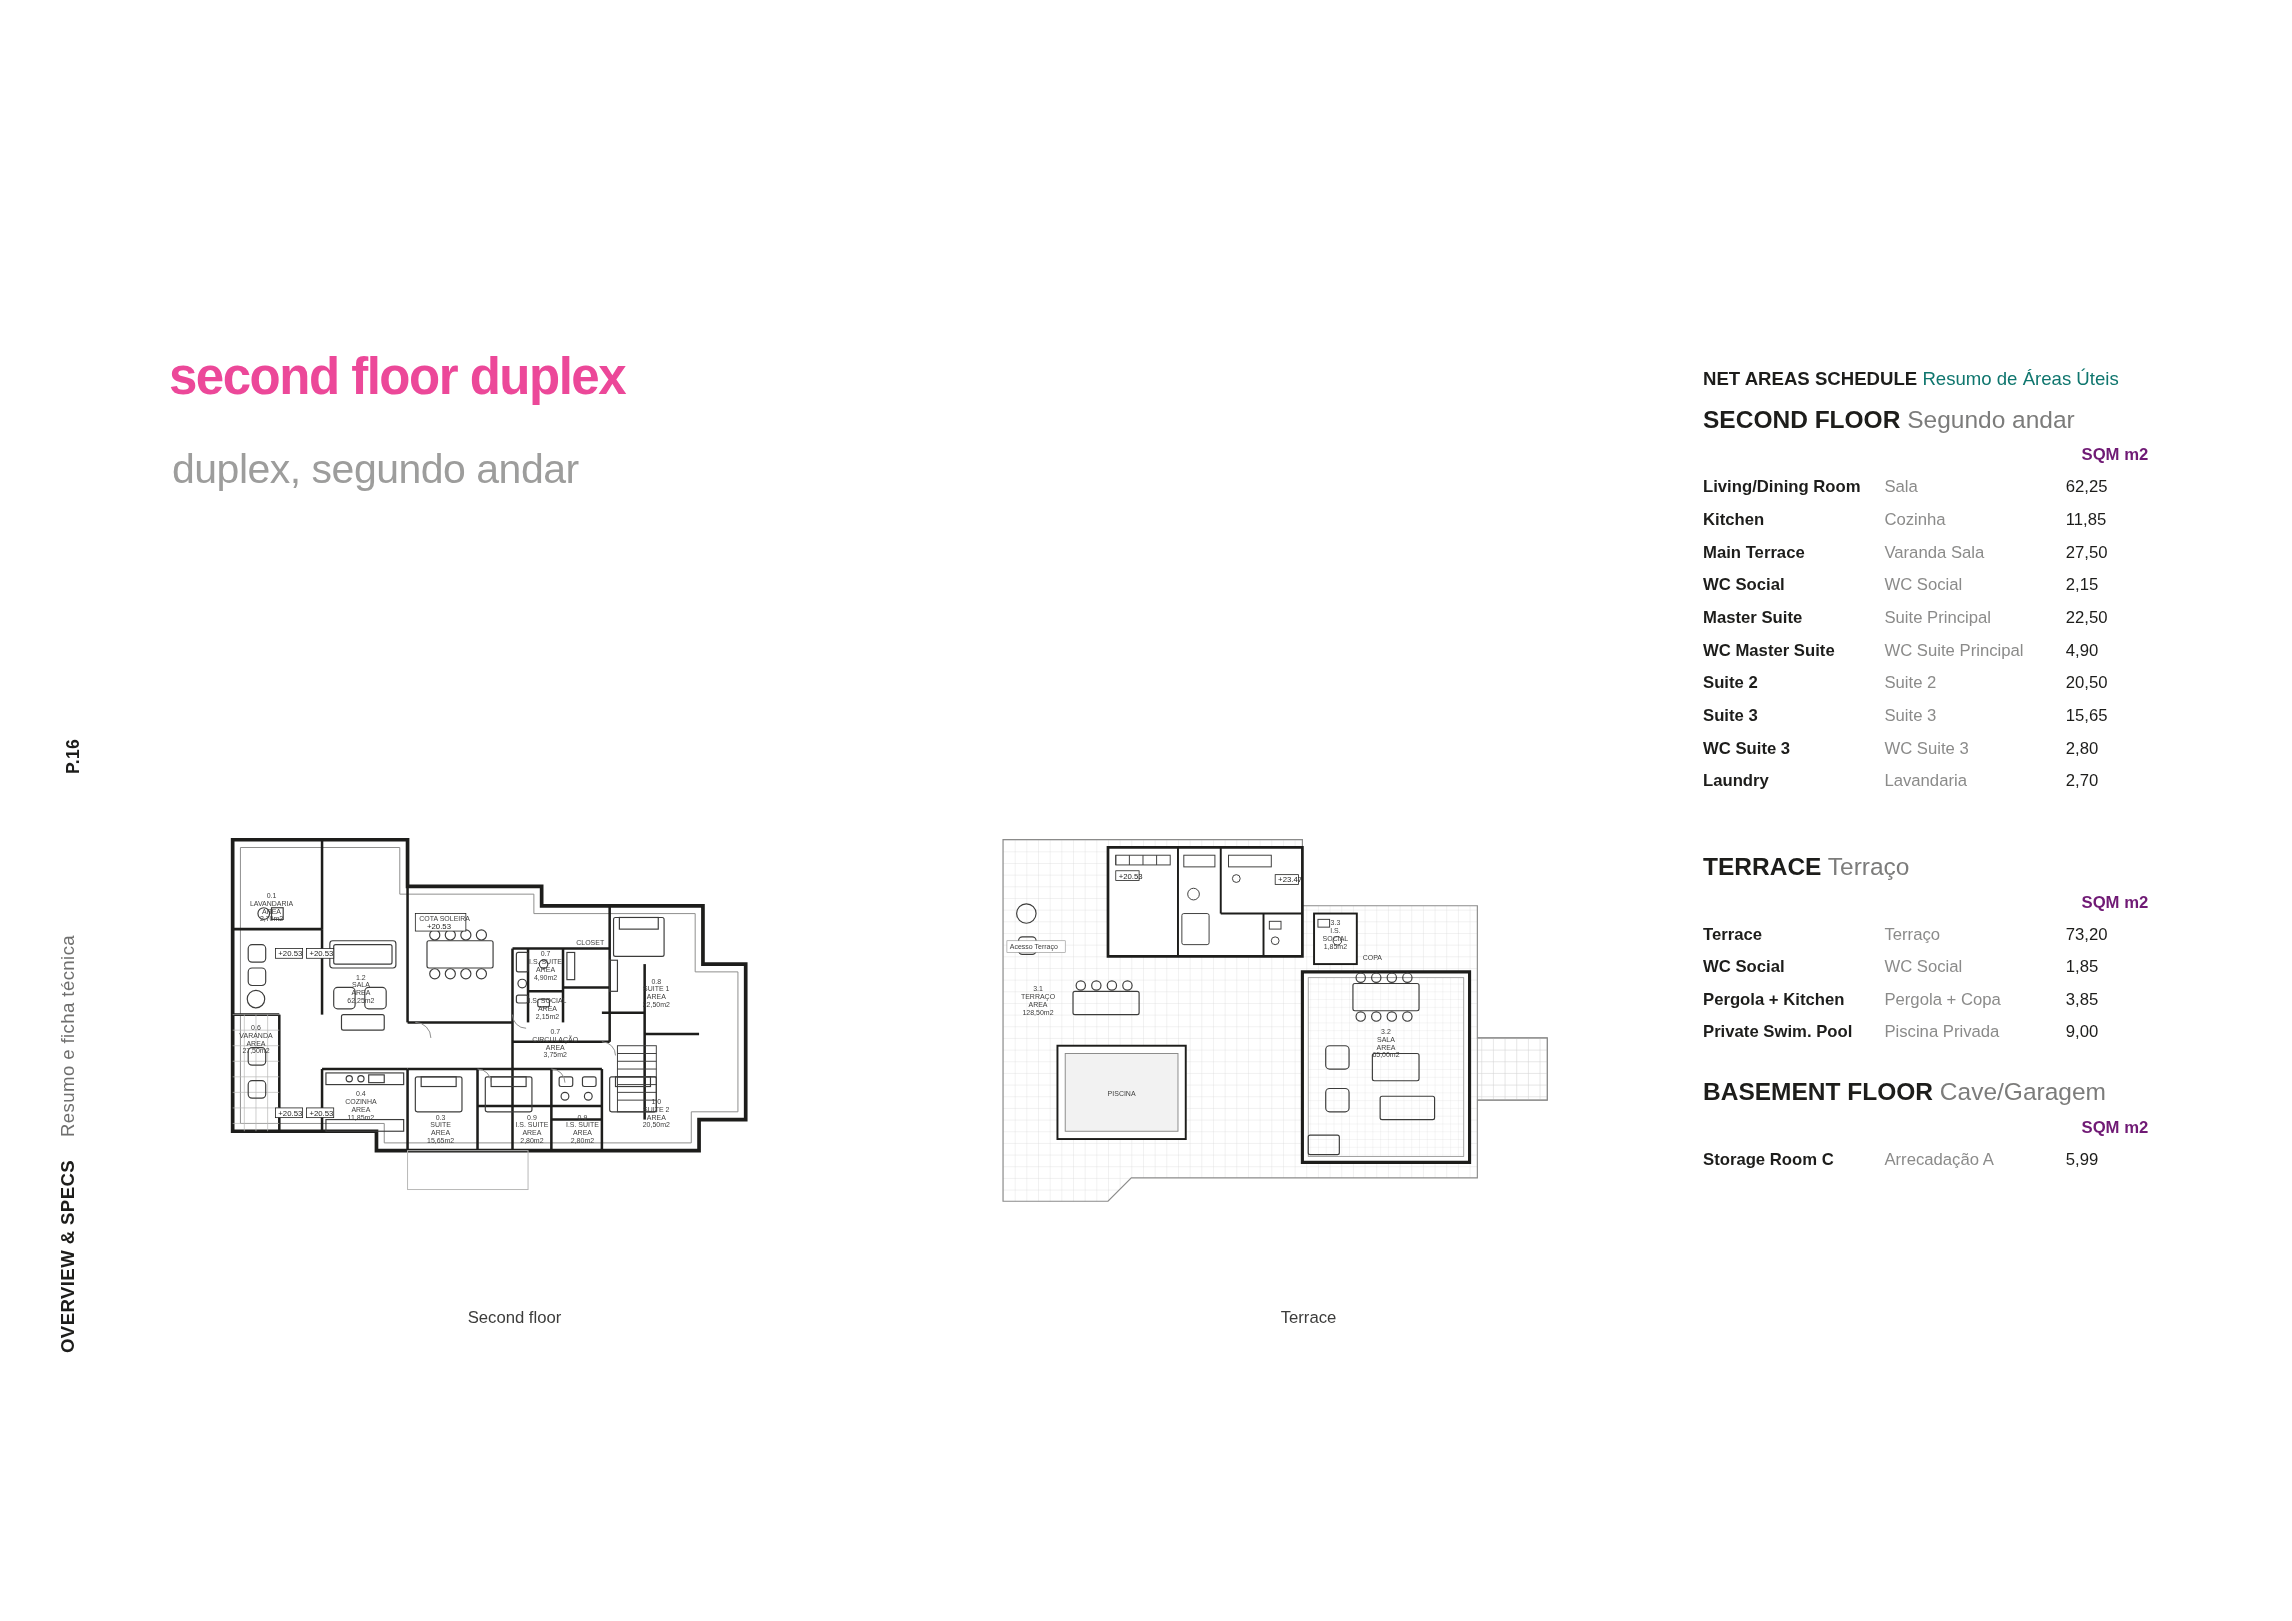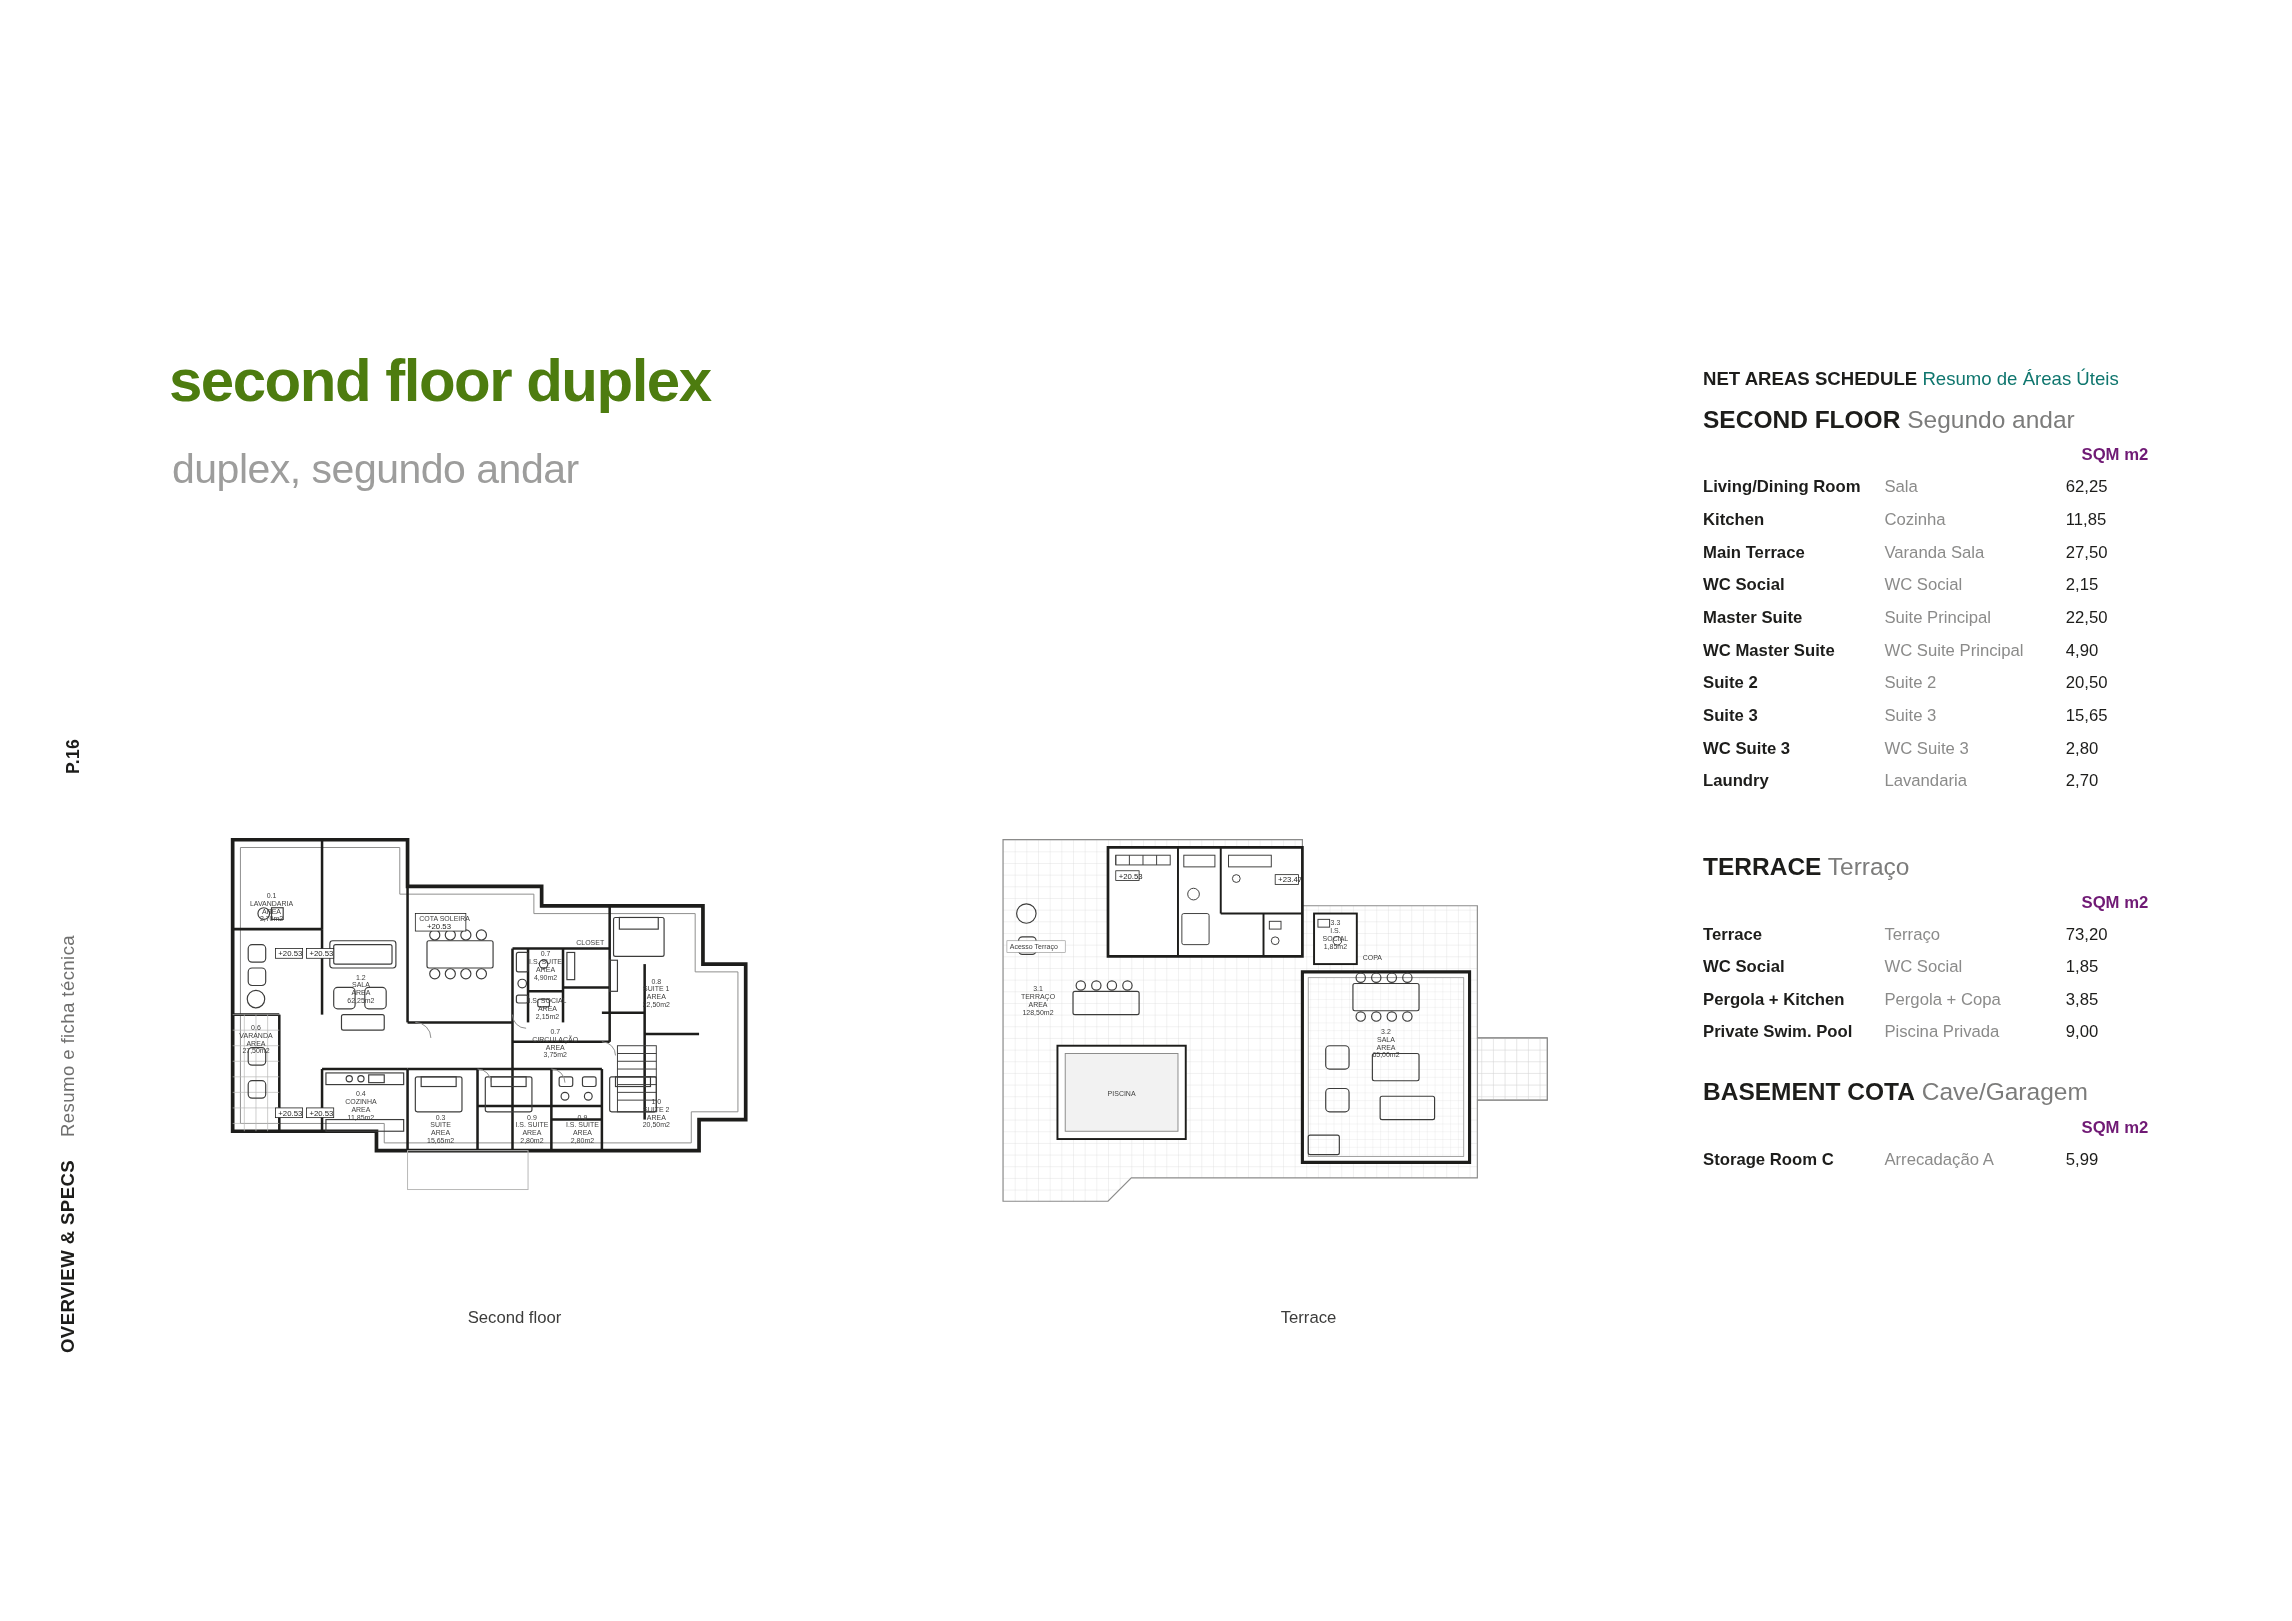--- a/index.html
+++ b/index.html
@@ -44,23 +44,23 @@
     font-weight: bold;
     letter-spacing: 0.3px;
     white-space: nowrap;
   }
 
   
   .title-main {
     position: absolute;
     left: 169px;
     top: 351px;
-    font-size: 60px;
+    font-size: 51px;
     font-weight: bold;
-    color: #4d7c0f;
+    color: #ec4899;
     letter-spacing: -1.5px;
     line-height: 1;
   }
   .title-sub {
     position: absolute;
     left: 172px;
     top: 449px;
     font-size: 41px;
     color: #9d9d9c;
     letter-spacing: -0.5px;
@@ -594,21 +594,21 @@
           <td class="en">Private Swim. Pool</td>
           <td class="pt">Piscina Privada</td>
           <td class="sqm">9,00</td>
         </tr>
     </tbody>
   </table>
 
   <div class="gap-md"></div>
 
   <div class="sec-title">
-    <span class="b">BASEMENT COTA</span>
+    <span class="b">BASEMENT FLOOR</span>
     <span class="g">Cave/Garagem</span>
   </div>
   <table class="areas">
     <colgroup>
         <col class="c1">
         <col class="c2">
         <col class="c3">
       </colgroup>
     <thead>
       <tr>

